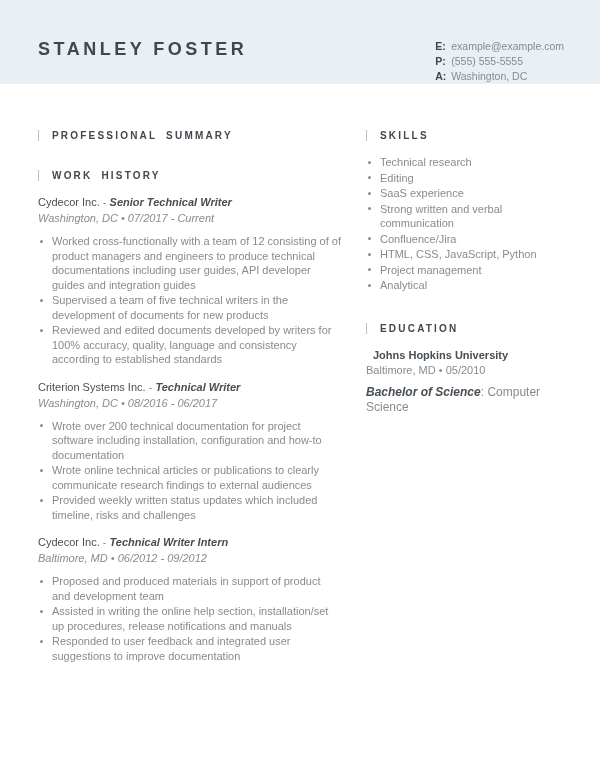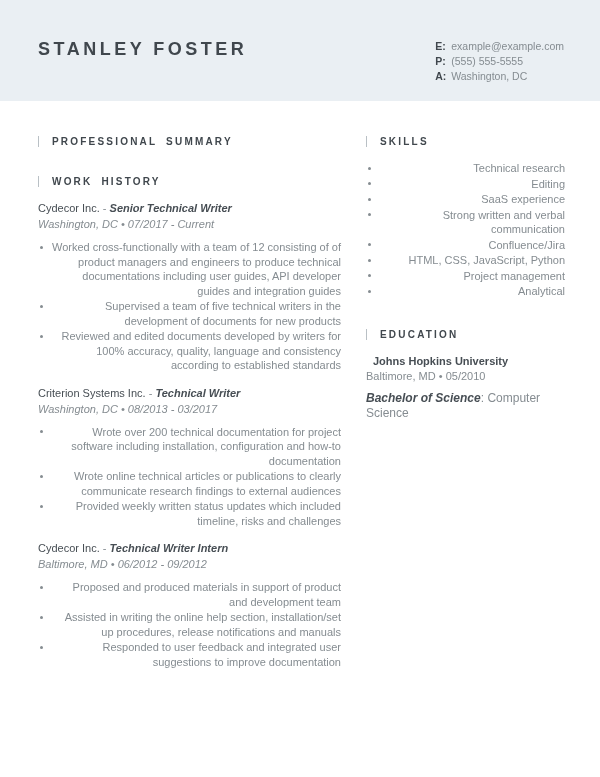--- a/index.html
+++ b/index.html
@@ -8,21 +8,21 @@
     width: 600px; height: 777px;
     background: #ffffff;
     font-family: "Liberation Sans", sans-serif;
     color: #858c91;
     -webkit-font-smoothing: antialiased;
   }
   .page { width: 600px; height: 777px; background: #ffffff; overflow: hidden; }
 
   
   .hdr {
-    height: 101px;
+    height: 84px;
     background: #eaeff3;
     padding: 39px 36px 0 38px;
     display: flex;
     justify-content: space-between;
     align-items: flex-start;
   }
   .name {
     margin: 0;
     font-size: 18px;
     font-weight: bold;
@@ -44,21 +44,21 @@
   .main {
     display: flex;
     padding: 31px 35px 0 38px;
     gap: 25px;
   }
   .col-left  { width: 303px; flex: none; }
   .col-right { flex: 1; min-width: 0; }
 
   
   .sec-head {
-    margin: 4px 0 14px 0;
+    margin: 15px 0 14px 0;
     display: flex;
     align-items: flex-start;
     gap: 13px;
     font-size: 10px;
     font-weight: bold;
     letter-spacing: 2.2px;
     word-spacing: 4px;
     color: #40474d;
   }
   .sec-bar { width: 1px; height: 11px; background: #b9c0c5; flex: none; }
@@ -79,21 +79,20 @@
   }
   .company { font-weight: normal; }
   .dash { color: #858c91; font-weight: normal; }
   .role { font-weight: bold; font-style: italic; }
   .job-meta { font-size: 11px; line-height: 15px; color: #858c91; font-style: italic; }
 
   ul.dotlist {
     list-style: none;
     margin: 8px 0 0 0;
     padding: 0 0 0 14px;
-    text-align: right;
   }
   ul.dotlist li {
     position: relative;
     font-size: 11px;
     line-height: 14.5px;
     margin-bottom: 1px;
   }
   ul.dotlist li::before {
     content: '';
     position: absolute;
@@ -165,21 +164,21 @@
             <li>Reviewed and edited documents developed by writers for 100% accuracy, quality, language and consistency according to established standards</li>
           </ul>
         </div>
 
         <div class="job">
           <h3 class="job-title-line">
             <span class="company">Criterion Systems Inc.</span>
             <span class="dash">-</span>
             <span class="role">Technical Writer</span>
           </h3>
-          <div class="job-meta">Washington, DC • 08/2013 - 03/2017</div>
+          <div class="job-meta">Washington, DC • 08/2016 - 06/2017</div>
           <ul class="dotlist">
             <li>Wrote over 200 technical documentation for project software including installation, configuration and how-to documentation</li>
             <li>Wrote online technical articles or publications to clearly communicate research findings to external audiences</li>
             <li>Provided weekly written status updates which included timeline, risks and challenges</li>
           </ul>
         </div>
 
         <div class="job">
           <h3 class="job-title-line">
             <span class="company">Cydecor Inc.</span>

